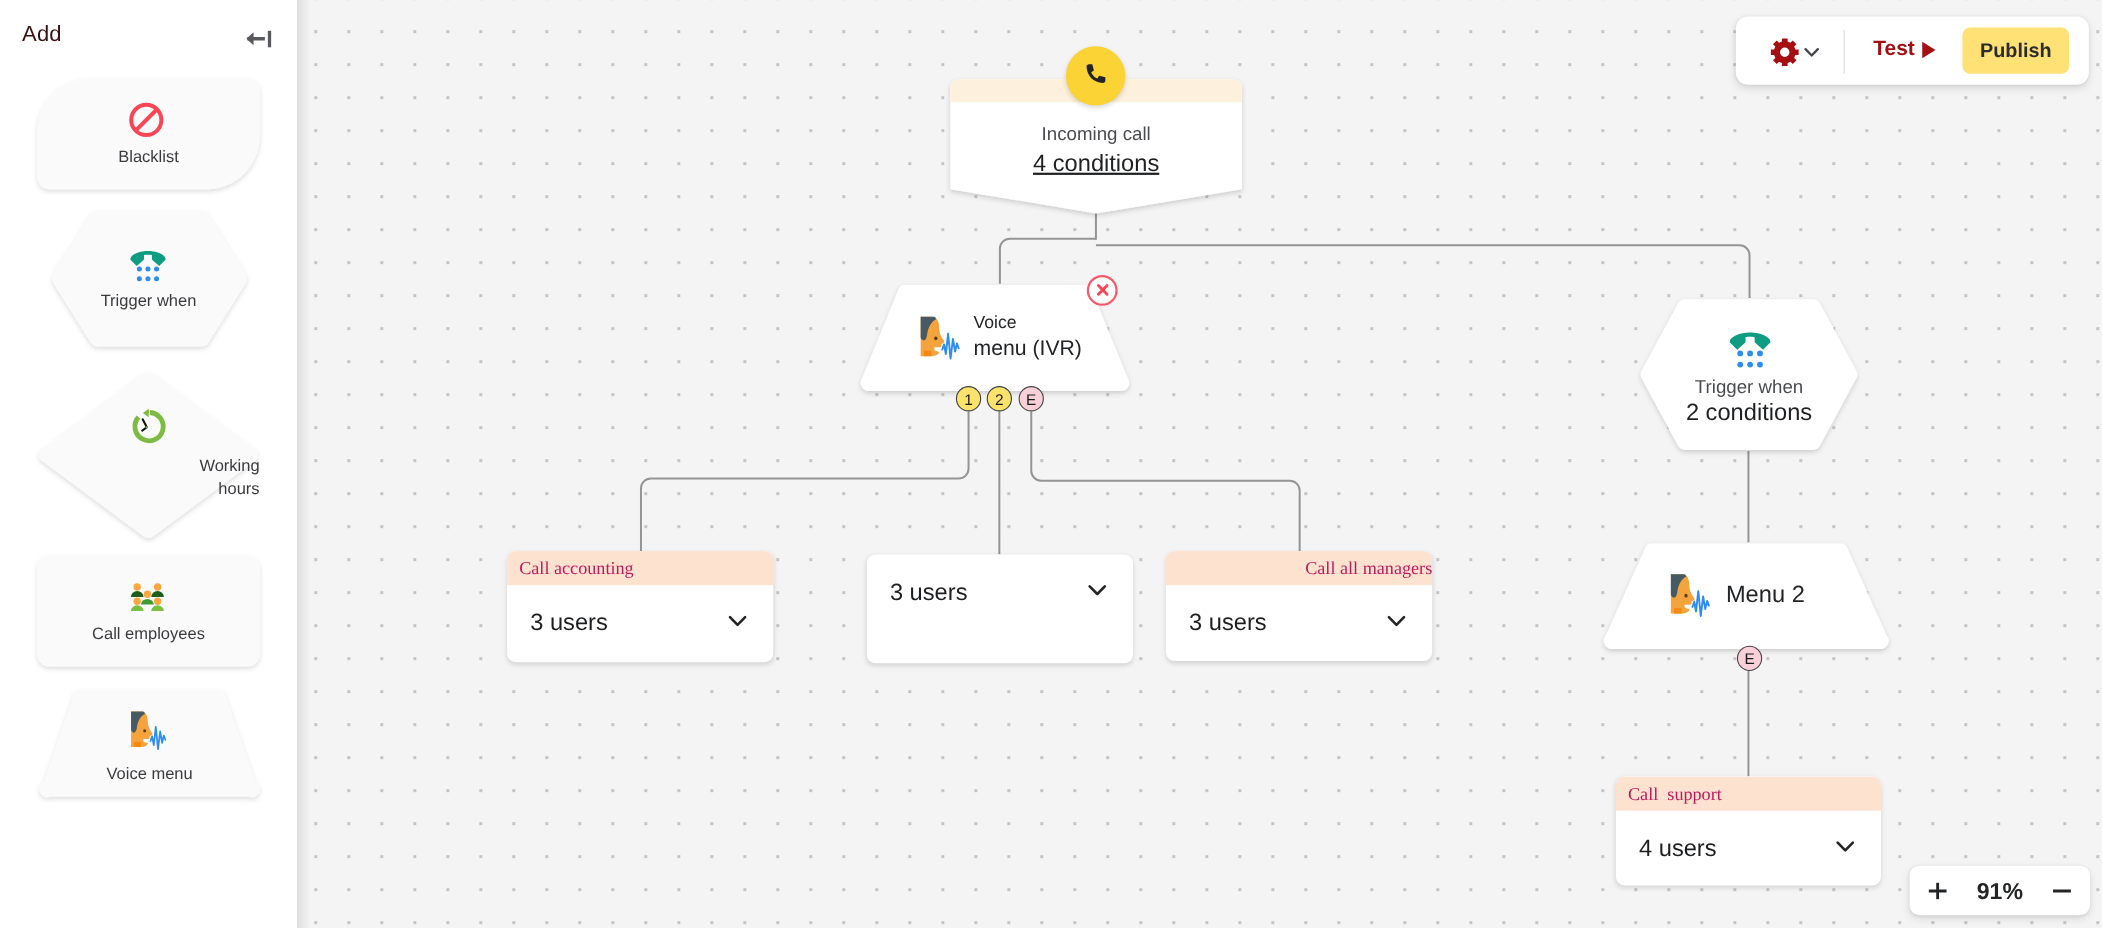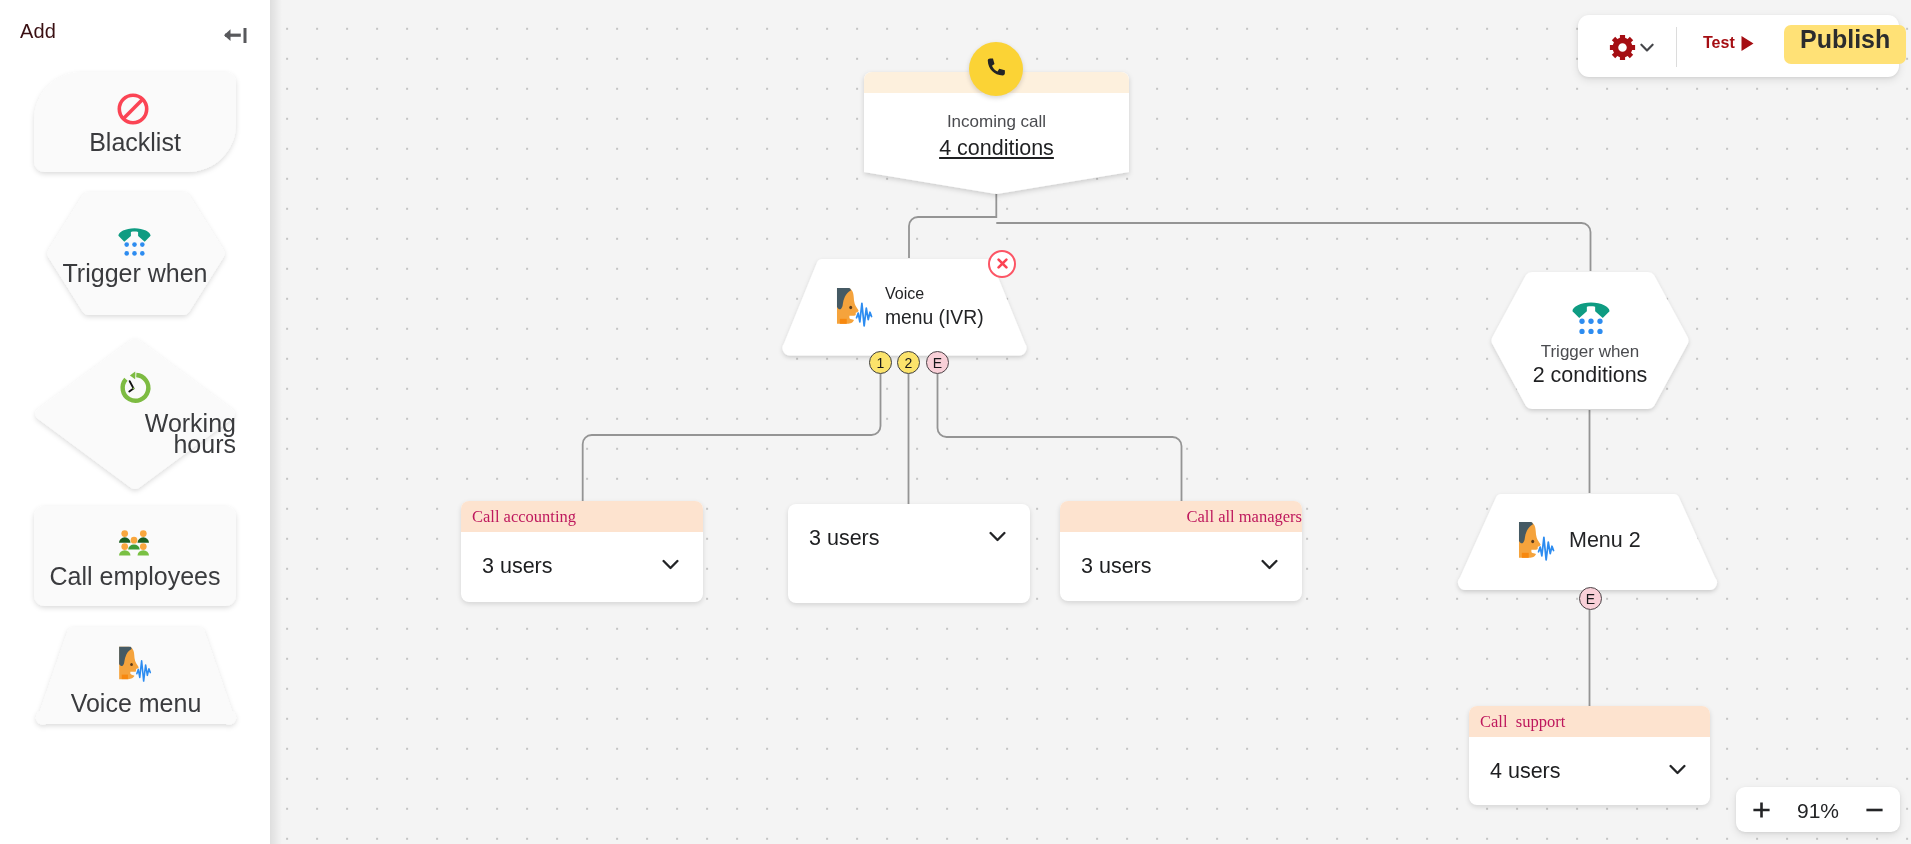--- a/index.html
+++ b/index.html
@@ -15,39 +15,39 @@
   #canvas-shadow{position:absolute;left:270px;top:0;width:12px;height:844px;
      background:linear-gradient(to right, rgba(0,0,0,.09), rgba(0,0,0,0));z-index:5;pointer-events:none;}
 
   
   #sidebar{position:absolute;left:0;top:0;width:270px;height:844px;background:#fff;z-index:20;}
   #sidebar-title{position:absolute;left:20px;top:20px;font-size:20px;color:#3a1013;letter-spacing:.2px;}
   #collapse-btn{position:absolute;left:221px;top:21px;width:32px;height:28px;cursor:pointer;}
 
   .palette-item{position:absolute;cursor:grab;}
   .palette-item svg{display:block;overflow:visible;}
-  .pi-label{position:absolute;width:100%;text-align:center;font-size:25px;color:#3a3b3e;
+  .pi-label{position:absolute;width:100%;text-align:center;font-size:15px;color:#3a3b3e;
      line-height:21px;pointer-events:none;}
   .pi-icon{position:absolute;pointer-events:none;}
 
   
   #toolbar{position:absolute;left:1578px;top:15px;width:321px;height:62px;background:#fff;border-radius:11px;
      box-shadow:0 3px 8px rgba(0,0,0,.10), 0 1px 3px rgba(0,0,0,.07);z-index:30;}
   #gear-group{position:absolute;left:31px;top:19px;display:flex;align-items:center;gap:4px;cursor:pointer;}
   #tb-sep{position:absolute;left:98px;top:12px;width:1px;height:40px;background:#dcdcdc;}
   #test-btn{position:absolute;left:125px;top:19px;display:flex;align-items:center;gap:5px;
-     color:#a50e13;font-size:16px;font-weight:bold;cursor:pointer;}
-  #publish-btn{position:absolute;left:206px;top:10px;background:#ffe176;color:#2b2c2e;font-size:25px;
-     font-weight:bold;border-radius:7px;padding:0 16px 10px;cursor:pointer;}
+     color:#a50e13;font-size:19px;font-weight:bold;cursor:pointer;}
+  #publish-btn{position:absolute;left:206px;top:10px;background:#ffe176;color:#2b2c2e;font-size:18px;
+     font-weight:bold;border-radius:7px;padding:11px 16px 10px;cursor:pointer;}
 
   
   #zoom{position:absolute;left:1736px;top:787px;width:164px;height:45px;background:#fff;border-radius:9px;
      box-shadow:0 3px 8px rgba(0,0,0,.10), 0 1px 3px rgba(0,0,0,.07);z-index:30;}
   #zoom-in{position:absolute;left:17px;top:14.5px;width:17px;height:16px;cursor:pointer;}
-  #zoom-level{position:absolute;left:0;top:12px;width:164px;text-align:center;font-size:21px;color:#232426;}
+  #zoom-level{position:absolute;left:0;top:12px;width:164px;text-align:center;font-size:21px;color:#232426;font-weight:bold;}
   #zoom-out{position:absolute;left:130px;top:14.5px;width:17px;height:16px;cursor:pointer;}
 
   
   #edges{position:absolute;left:0;top:0;width:1911px;height:844px;z-index:1;pointer-events:none;}
   .fnode{position:absolute;z-index:2;}
   .fnode svg{display:block;overflow:visible;}
   .ftxt{position:absolute;text-align:center;pointer-events:none;}
 
   .card{position:absolute;z-index:2;background:#fff;border-radius:8px;
      box-shadow:0 2px 5px rgba(0,0,0,.13);overflow:hidden;}

